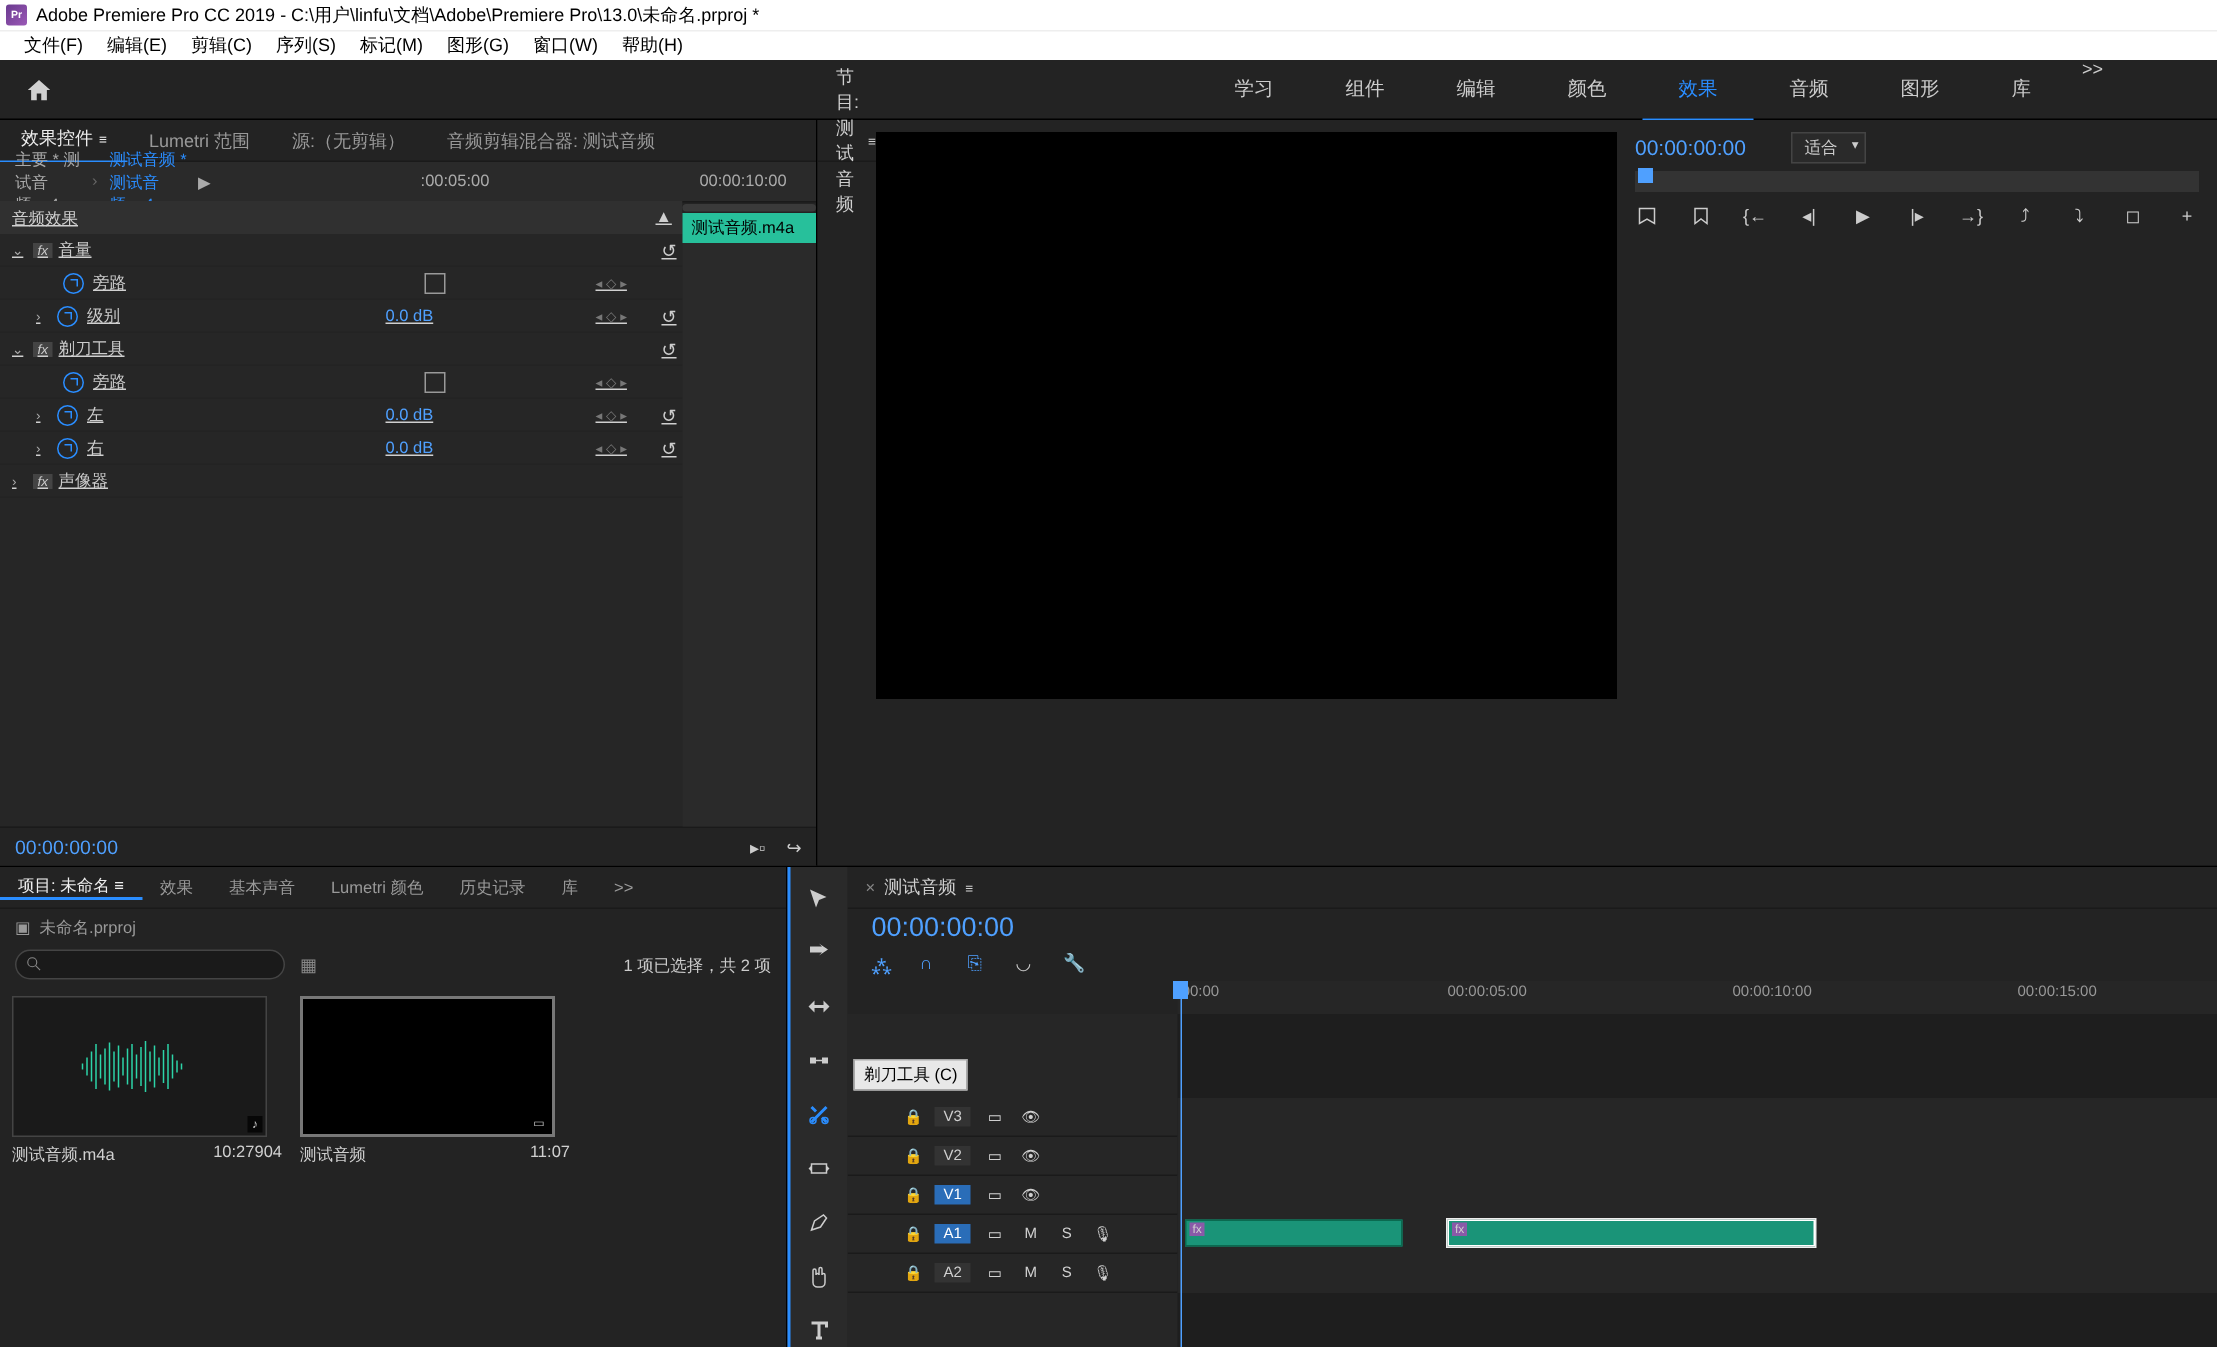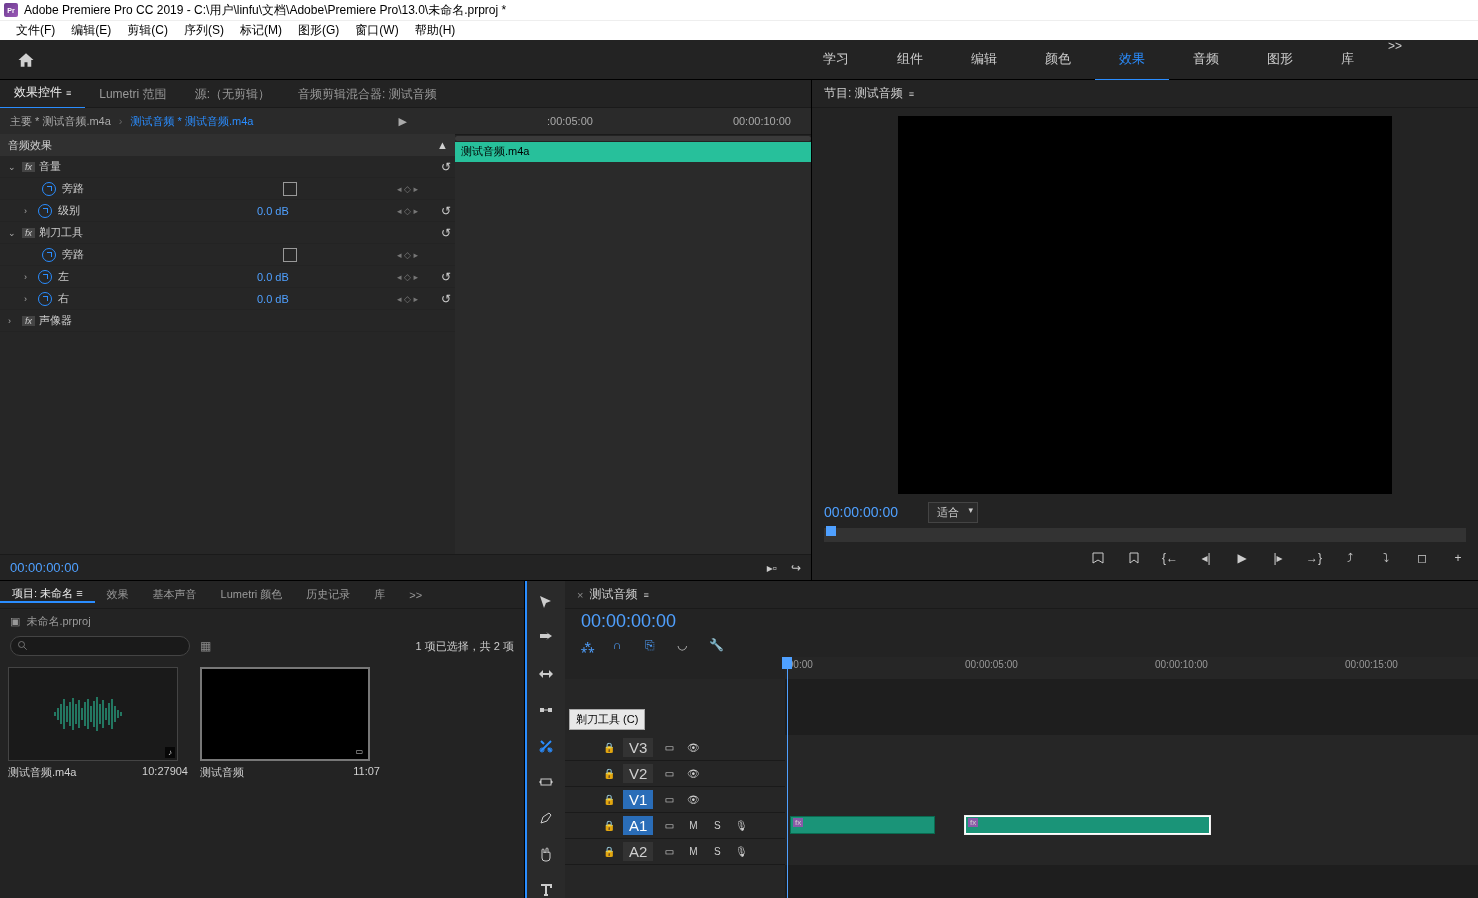--- a/index.html
+++ b/index.html
@@ -33,21 +33,21 @@
 .panel-tabs { display:flex; height:28px; align-items:center; background:#232323; border-bottom:1px solid #1a1a1a; }
 .panel-tab { padding:0 14px; font-size:12px; color:#999; cursor:pointer; line-height:28px; }
 .panel-tab.active { color:#eee; border-bottom:2px solid #2a8dff; }
 .panel-tab .menu-tri { margin-left:4px; font-size:9px; }
 
 .breadcrumb-row { display:flex; align-items:center; height:26px; background:#2a2a2a; padding-left:10px; font-size:11px; color:#aaa;}
 .breadcrumb-row .active-seq { color:#2a8dff; }
 .breadcrumb-row .time-marks { margin-left:auto; display:flex; gap:140px; padding-right:20px; font-size:11px;}
 
 .effect-body { display:flex; flex:1; min-height:0;}
-.effect-tree { width:455px; background:#262626;}
+.effect-tree { width:455px; background:#262626;text-decoration:underline;}
 .effect-timeline { flex:1; background:#2a2a2a; position:relative;}
 .clip-bar { height:20px; background:#27c09b; color:#000; font-size:11px; padding:2px 6px; margin-top:0px;}
 .timeline-scrollbar-top { height:8px; background:#232323; border-top:1px solid #1a1a1a; position:relative;}
 .scrollbar-thumb { position:absolute; left:0; right:0; top:1px; bottom:1px; background:#3a3a3a; border-radius:3px;}
 
 .tree-header-row { height:22px; display:flex; align-items:center; background:#303030; padding-left:8px; font-size:11px;}
 .tree-row { height:22px; display:flex; align-items:center; padding-left:8px; font-size:11px; color:#ccc; border-bottom:1px solid #232323;}
 .tree-row .chevron { width:14px; font-size:9px; color:#aaa;}
 .tree-row .fx-badge { background:#444; font-size:9px; padding:0 3px; margin-right:4px; font-style:italic;}
 .tree-row .stopwatch { width:14px; height:14px; border:1px solid #2a8dff; border-radius:50%; margin-right:6px; position:relative;}
@@ -58,21 +58,21 @@
 .tree-row .key-nav { display:flex; gap:2px; width:40px; font-size:9px; color:#777;}
 .tree-row .reset-icon { width:18px; font-size:12px; color:#ccc; text-align:center;}
 .tree-row.indent1 { padding-left:24px;}
 .tree-row.indent2 { padding-left:42px;}
 
 .effect-footer { height:26px; background:#232323; display:flex; align-items:center; padding:0 10px; border-top:1px solid #1a1a1a;}
 .timecode-blue { color:#4fa0ff; font-size:13px;}
 .footer-icons { margin-left:auto; display:flex; gap:14px; font-size:12px; color:#ccc;}
 
 
-.program-monitor { flex:1; background:#232323; display:flex; flex-direction:column;}
+.program-monitor { flex:1; background:#232323; display:flex; flex-direction:row;}
 .program-header { height:28px; display:flex; align-items:center; padding-left:12px; font-size:12px; border-bottom:1px solid #1a1a1a;}
 .program-header .menu-tri { margin-left:6px; font-size:9px;}
 .video-area { flex:1; display:flex; align-items:stretch; justify-content:center; padding-top:8px;}
 .video-canvas { width:494px; height:378px; background:#000;}
 .program-controls { height:86px; background:#232323; padding:6px 12px;}
 .prog-time-row { display:flex; align-items:center; height:24px;}
 .prog-timecode { color:#4fa0ff; font-size:14px; font-weight:500;}
 .fit-dropdown { margin-left:30px; background:#2a2a2a; border:1px solid #444; padding:2px 18px 2px 8px; font-size:11px; color:#ccc; position:relative;}
 .fit-dropdown::after { content:'▾'; position:absolute; right:4px; font-size:9px;}
 .prog-ruler { height:14px; background:linear-gradient(to right,#333 0,#333 100%); margin-top:4px; position:relative;}
@@ -119,21 +119,21 @@
 .ruler-mark { position:absolute; top:2px; font-size:10px; color:#999;}
 .playhead-line { position:absolute; top:0; bottom:-300px; width:1px; background:#4fa0ff; z-index:5;}
 .playhead-handle { position:absolute; top:0; width:10px; height:12px; background:#4fa0ff; margin-left:-5px;}
 
 .tracks-area { flex:1; display:flex;}
 .track-heads { width:220px; background:#262626;}
 .track-lanes { flex:1; background:#1e1e1e; position:relative;}
 .track-row { height:26px; display:flex; align-items:center; border-bottom:1px solid #1a1a1a;}
 .track-head { width:220px; display:flex; align-items:center; gap:8px; padding-left:38px; font-size:10px;}
 .track-head .lock { width:12px;}
-.track-head .track-label { background:#333; padding:1px 6px; font-size:15px;}
+.track-head .track-label { background:#333; padding:1px 6px; font-size:10px;}
 .track-head .track-label.active { background:#2a6db8; color:#fff;}
 .track-head .toggle { width:16px; text-align:center;}
 .track-lane { flex:1; height:26px; position:relative; background:#262626;}
 .clip-segment { position:absolute; top:3px; height:18px; background:#1a9478; border:1px solid #0a6a50;}
 .clip-segment.selected { border:1px solid #fff; background:#1a9478; outline:1px solid #eee;}
 .clip-segment .fx-mark { position:absolute; left:2px; top:1px; font-size:8px; background:#8a5aa8; padding:0 2px;}
 
 svg { display:block; }
 </style>
 </head>

